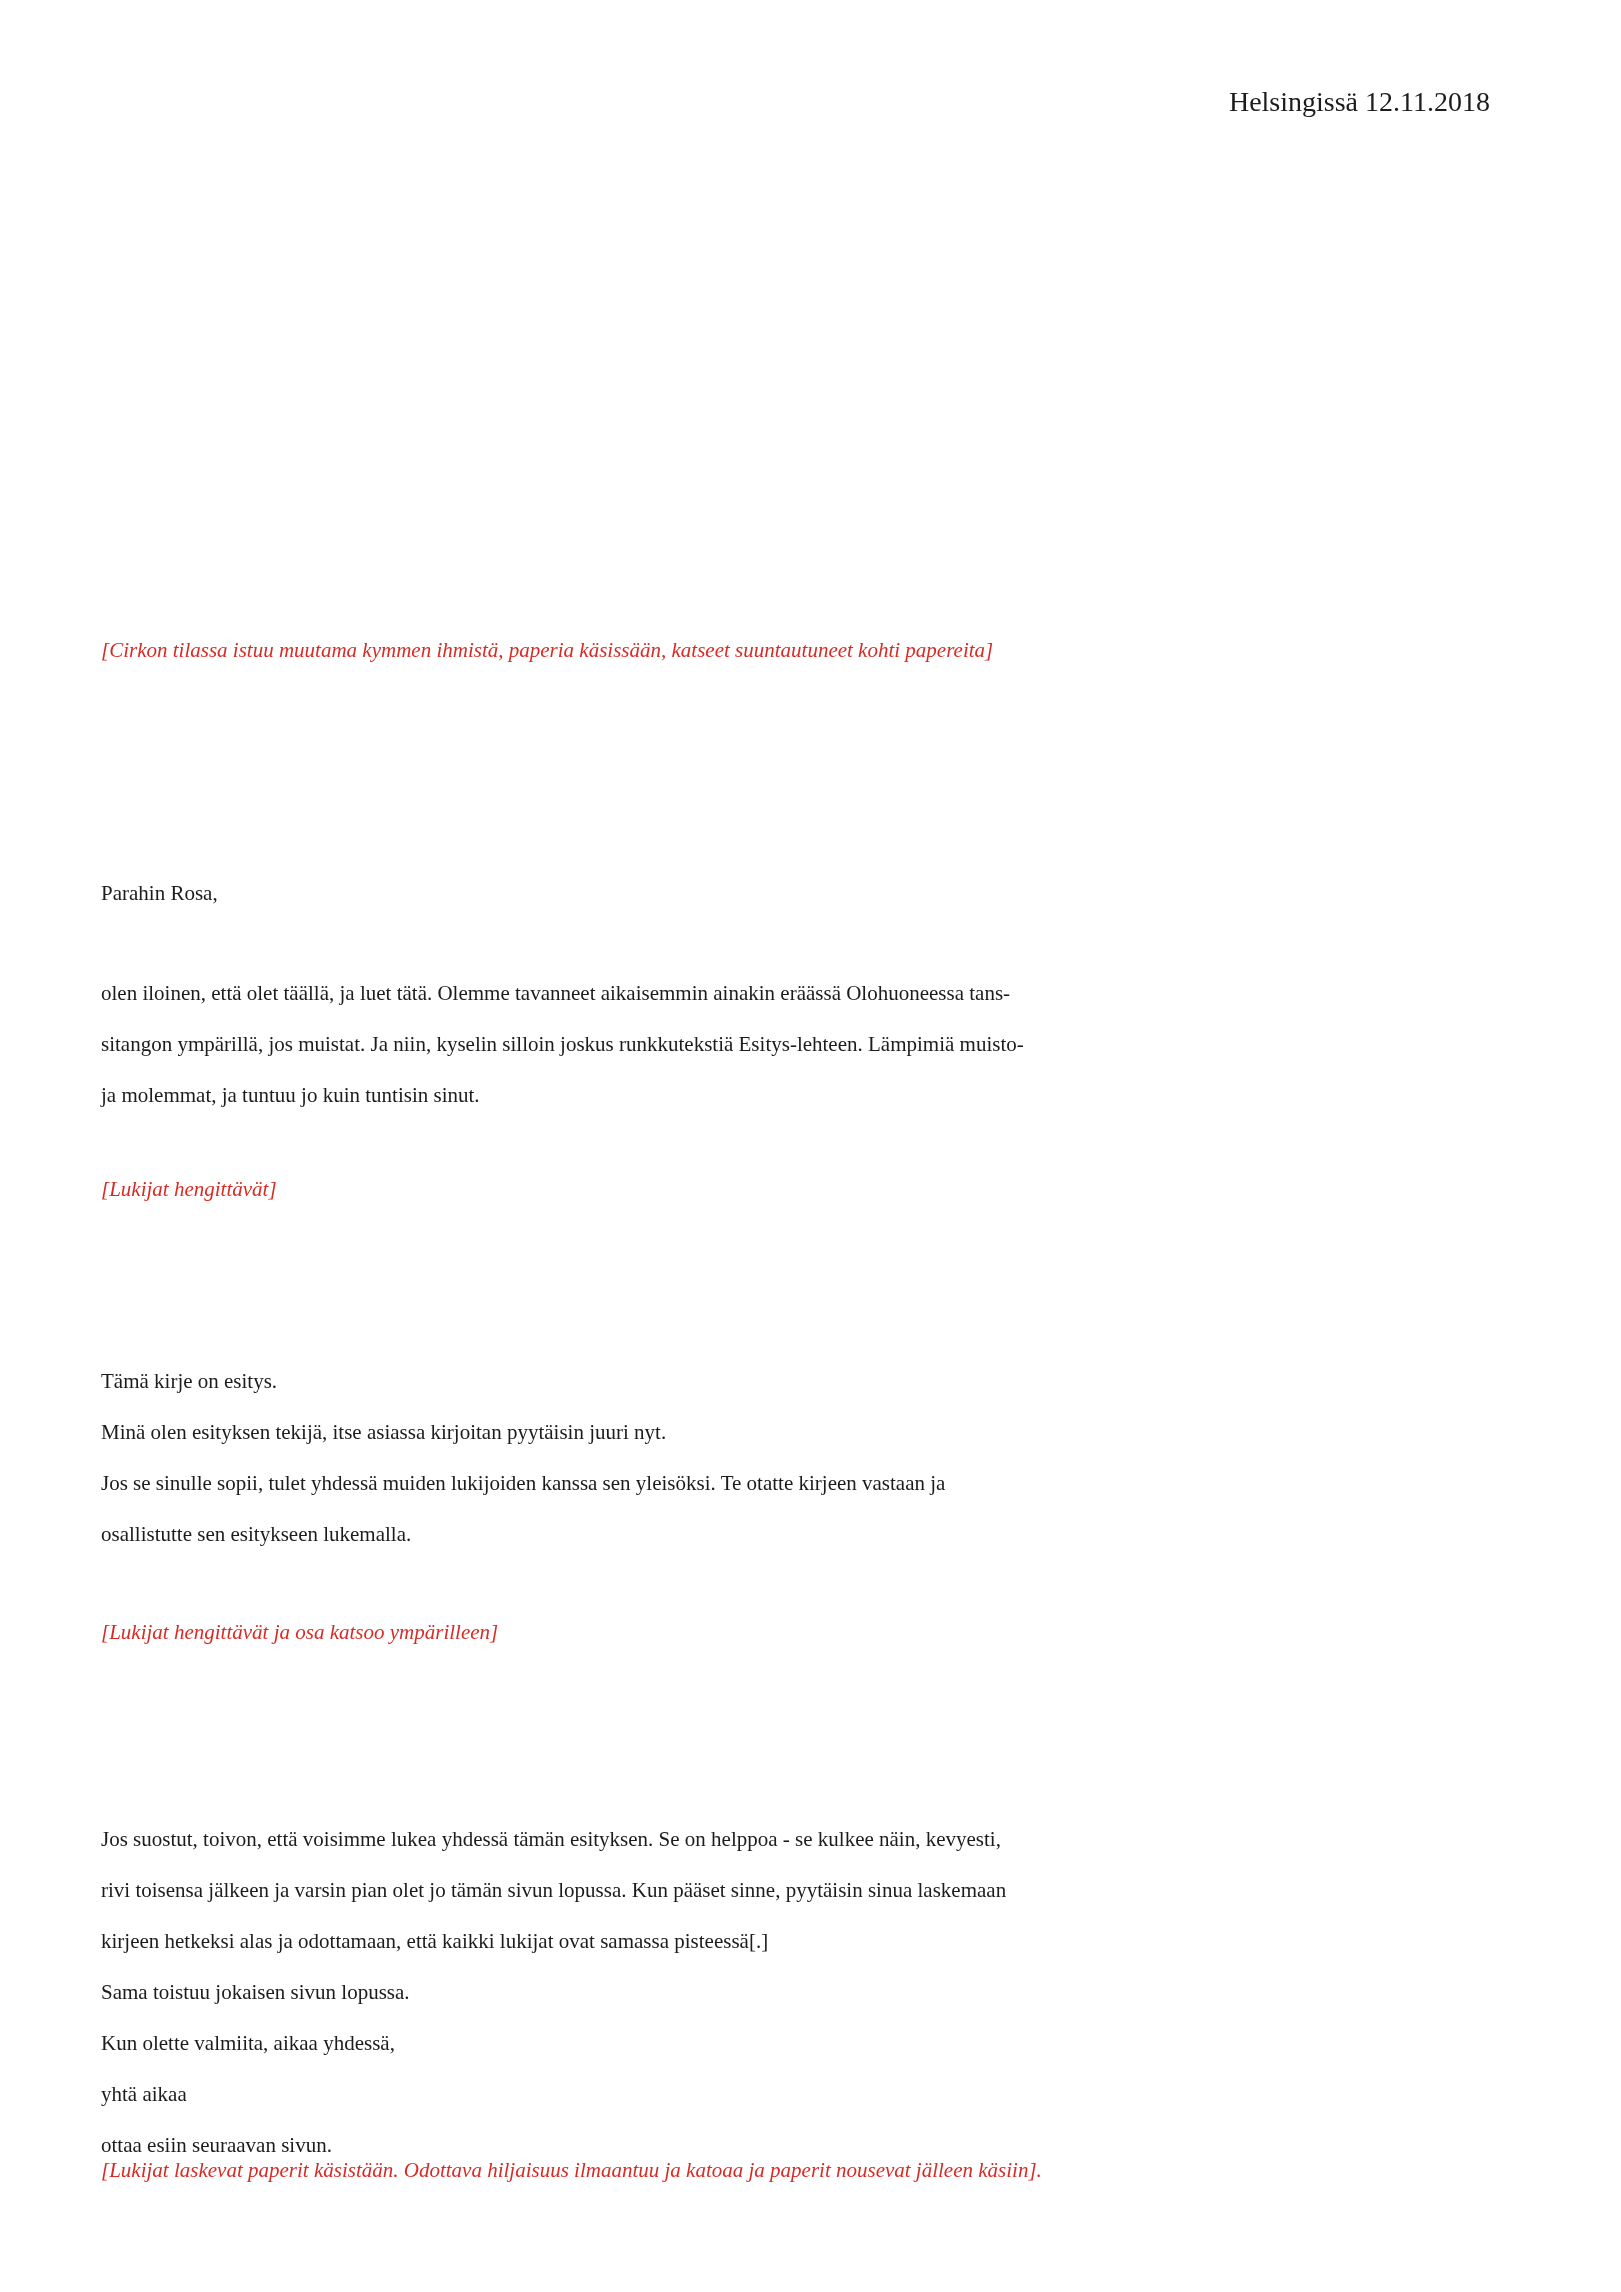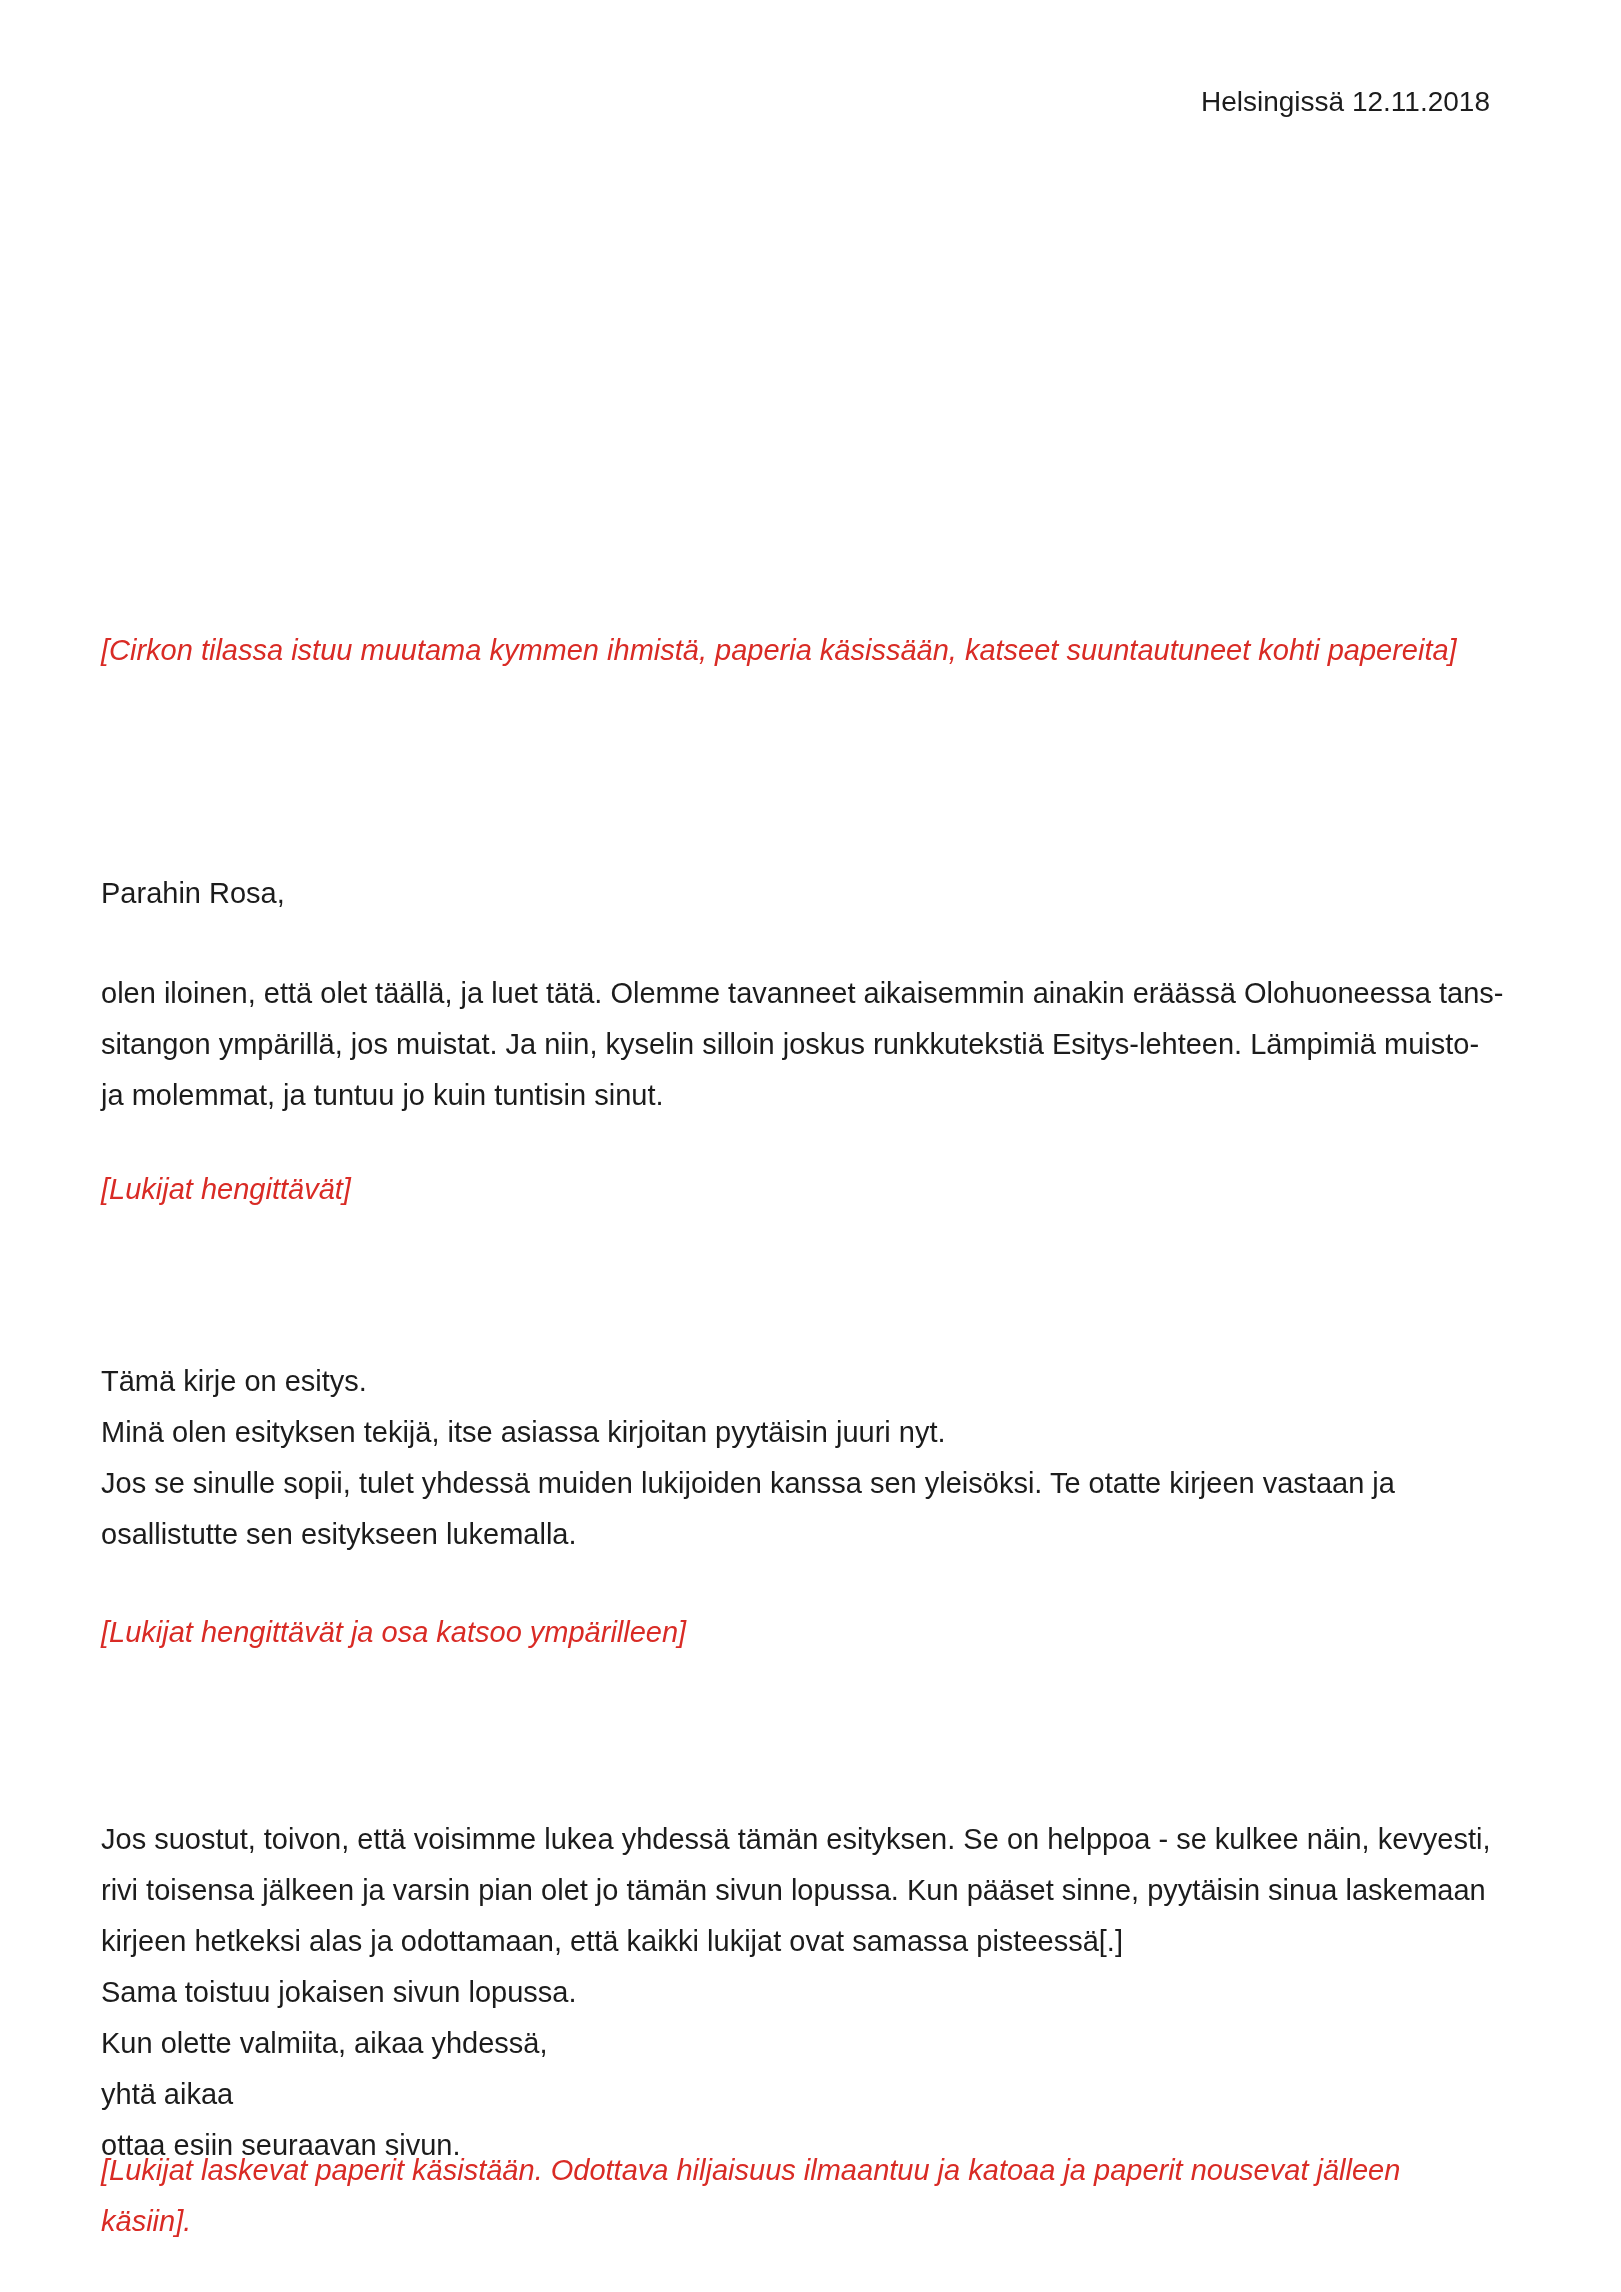--- a/index.html
+++ b/index.html
@@ -5,29 +5,29 @@
   html, body {
     margin: 0;
     padding: 0;
     background: #ffffff;
   }
   .page {
     position: relative;
     width: 1621px;
     height: 2293px;
     background: #ffffff;
-    font-family: Liberation Sans, sans-serif;
+    font-family: Liberation Serif, serif;
     color: #1c1c1c;
     overflow: hidden;
   }
   .block {
     position: absolute;
     left: 101px;
     right: 131px;
-    font-size: 29px;
+    font-size: 21px;
     line-height: 51px;
   }
   .dateline {
     text-align: right;
     font-size: 28px;
   }
   .stage-direction {
     color: var(--accent, #d92b25);
     font-style: italic;
   }

